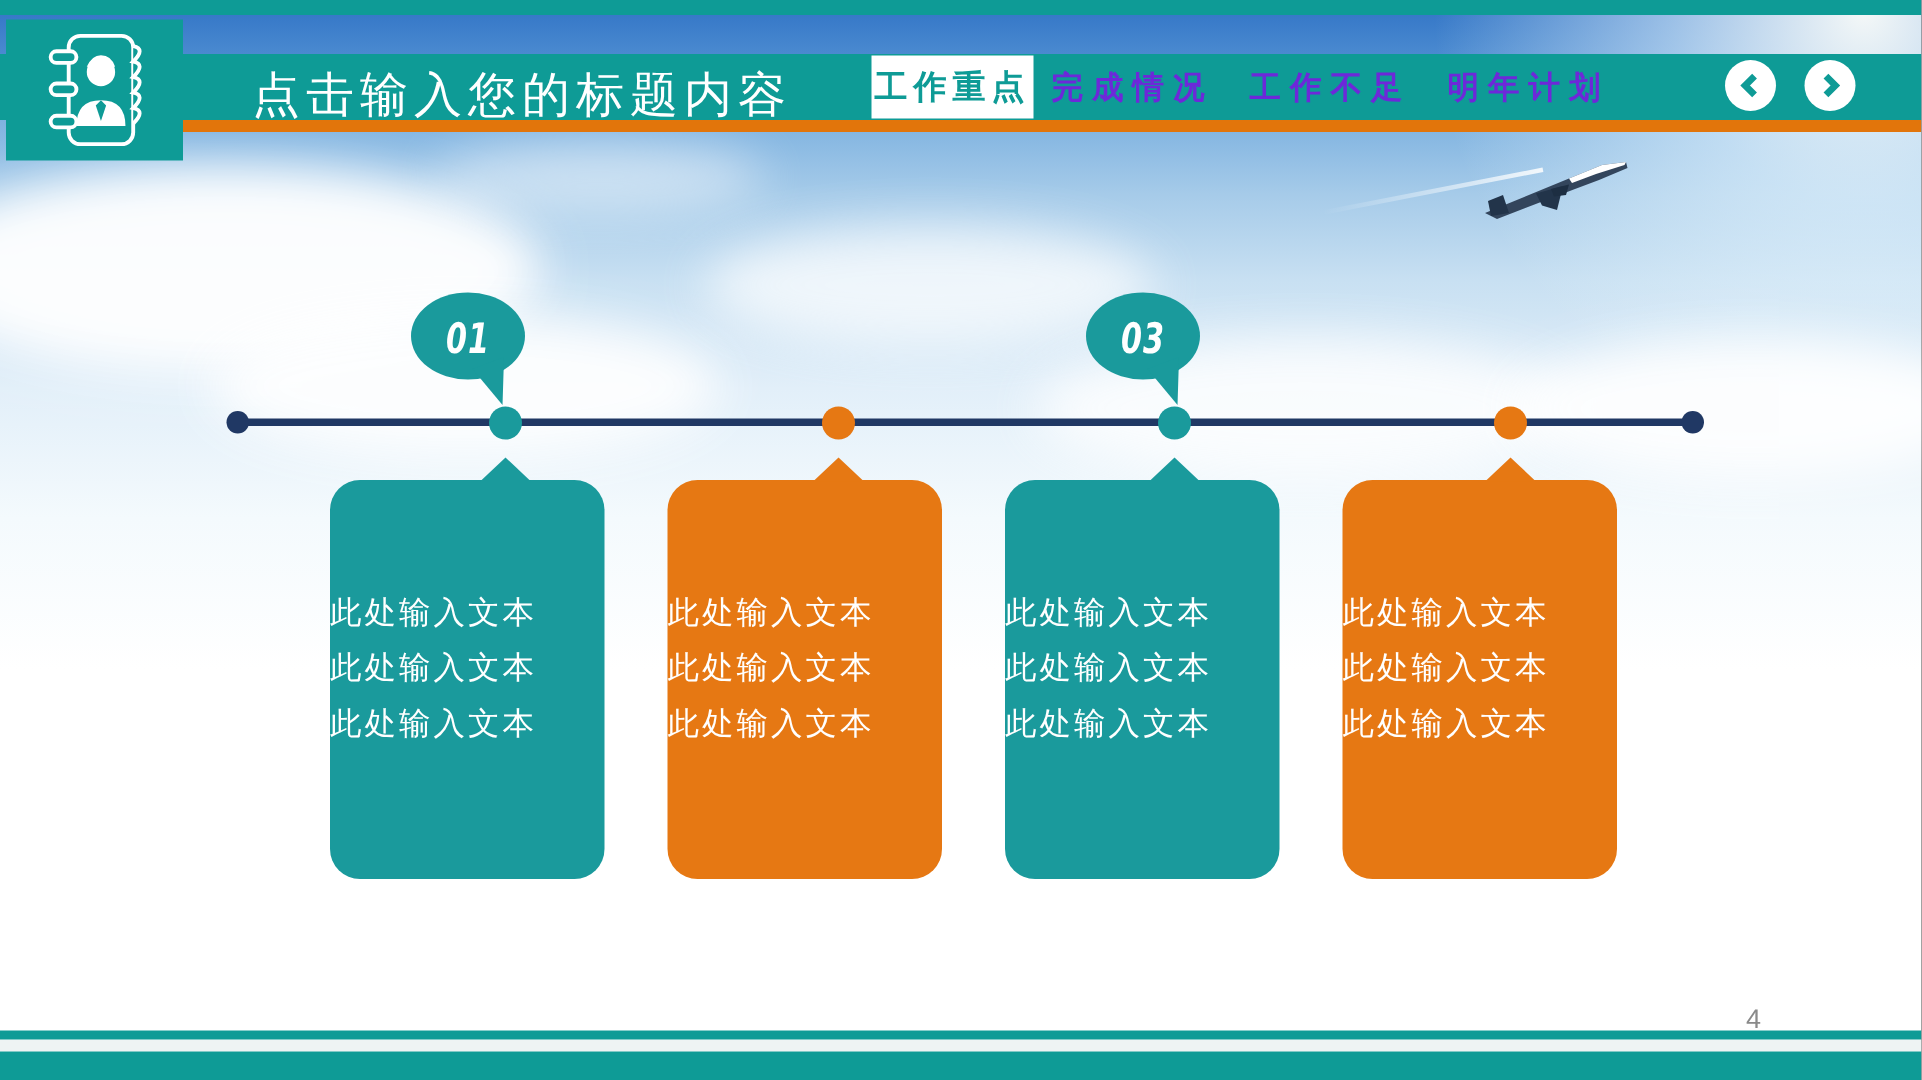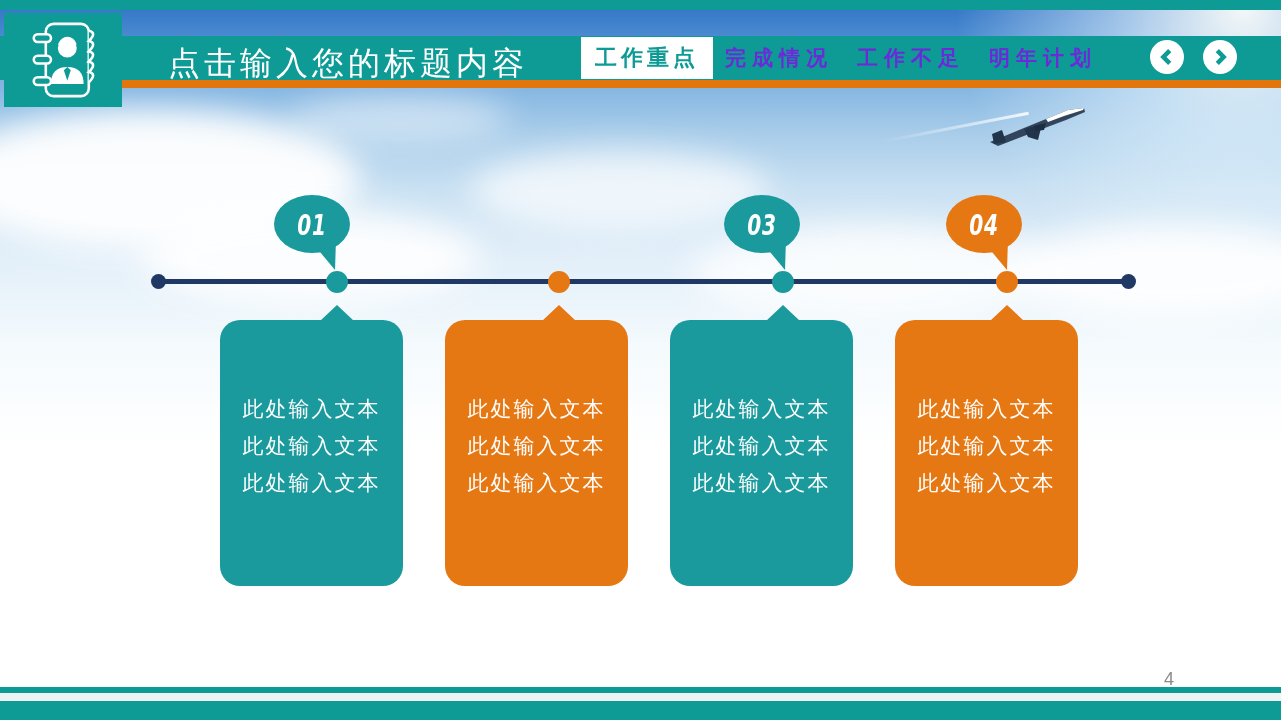--- a/index.html
+++ b/index.html
@@ -18,42 +18,42 @@
   
   .top-strip{position:absolute;left:0;top:0;width:1281px;height:10px;background:#0E9B96;}
   .header-band{position:absolute;left:0;top:36px;width:1281px;height:44px;background:#0E9B96;}
   .orange-strip{position:absolute;left:120px;top:80px;width:1161px;height:8px;background:#E2750B;}
   .logo-block{position:absolute;left:4px;top:13px;width:118px;height:94px;background:#0E9B96;
     display:flex;align-items:center;justify-content:center;}
   .slide-title{position:absolute;left:168px;top:42px;color:#fff;font-size:32px;letter-spacing:4px;
     font-family:"Liberation Serif","DejaVu Serif",serif;white-space:nowrap;}
   .nav{position:absolute;left:581px;top:36px;height:44px;display:flex;align-items:center;}
   .nav-active{background:#fff;color:#0E9B96;font-weight:bold;font-size:22px;letter-spacing:4px;
-    height:42px;display:flex;align-items:center;padding:0 14px;cursor:pointer;}
+    height:42px;display:flex;align-items:center;padding:0 2px;cursor:pointer;}
   .nav-item{color:#6d28d9;font-size:21px;font-weight:600;letter-spacing:6px;margin-left:24px;cursor:pointer;white-space:nowrap;}
   .nav-item.first{margin-left:12px;}
   .circle-btn{position:absolute;top:40px;width:34px;height:34px;border-radius:50%;background:#fff;
     display:flex;align-items:center;justify-content:center;cursor:pointer;}
   .circle-btn.prev{left:1150px;} .circle-btn.next{left:1203px;}
   
   .tl-line{position:absolute;left:158px;top:279px;width:970px;height:5px;background:#203864;border-radius:3px;}
   .tl-end{position:absolute;top:274px;width:15px;height:15px;border-radius:50%;background:#203864;}
   .tl-dot{position:absolute;top:271px;width:22px;height:22px;border-radius:50%;}
   .teal-bg{background:#1A9A9C;} .orange-bg{background:#E67813;}
   .bubble{position:absolute;width:86px;height:80px;font-style:italic;}
   .bubble .num{position:absolute;left:0;top:15px;width:78px;text-align:center;color:#fff;
     font-size:28px;font-weight:bold;transform:scaleX(.72);letter-spacing:1px;
     font-family:"DejaVu Sans","Liberation Sans",sans-serif;}
   
   .card{position:absolute;top:320px;width:183px;height:266px;border-radius:20px;}
   .card .notch{position:absolute;top:-15px;width:0;height:0;
     border-left:17px solid transparent;border-right:17px solid transparent;}
   .card.teal-bg .notch{border-bottom:16px solid #1A9A9C;}
   .card.orange-bg .notch{border-bottom:16px solid #E67813;}
-  .card .txt{position:absolute;top:70px;left:0;right:0;text-align:center;}
+  .card .txt{position:absolute;top:70px;left:0;right:0;}
   .card .txt p{margin:0;line-height:37px;font-size:21px;color:#fff;letter-spacing:2px;font-weight:300;}
   
   .footer-line{position:absolute;left:0;top:687px;width:1281px;height:6px;background:#0E9B96;z-index:3;}
   .footer-gap{position:absolute;left:0;top:693px;width:1281px;height:8px;background:#EEF3F3;}
   .footer-bar{position:absolute;left:0;top:701px;width:1281px;height:19px;background:#0E9B96;}
   .page-num{position:absolute;left:1164px;top:669px;font-size:18px;color:#8a8a8a;z-index:2;}
 </style>
 </head>
 <body>
 
@@ -132,27 +132,20 @@
     </svg>
     <div class="num">01</div>
   </div>
   <div class="bubble" style="left:723px;top:194px;">
     <svg width="86" height="80" viewBox="0 0 86 80">
       <ellipse cx="39" cy="30" rx="38" ry="29" fill="#1A9A9C"></ellipse>
       <path d="M42 52 L62 76 L63 44 Z" fill="#1A9A9C"></path>
     </svg>
     <div class="num">03</div>
   </div>
-  <div class="bubble" style="left:945px;top:194px;">
-    <svg width="86" height="80" viewBox="0 0 86 80">
-      <ellipse cx="39" cy="30" rx="38" ry="29" fill="#E67813"></ellipse>
-      <path d="M42 52 L62 76 L63 44 Z" fill="#E67813"></path>
-    </svg>
-    <div class="num">04</div>
-  </div>
 
   <div class="card teal-bg" style="left:220px;">
     <div class="notch" style="left:100px;"></div>
     <div class="txt">
       <p>此处输入文本</p>
       <p>此处输入文本</p>
       <p>此处输入文本</p>
     </div>
   </div>
   <div class="card orange-bg" style="left:445px;">

